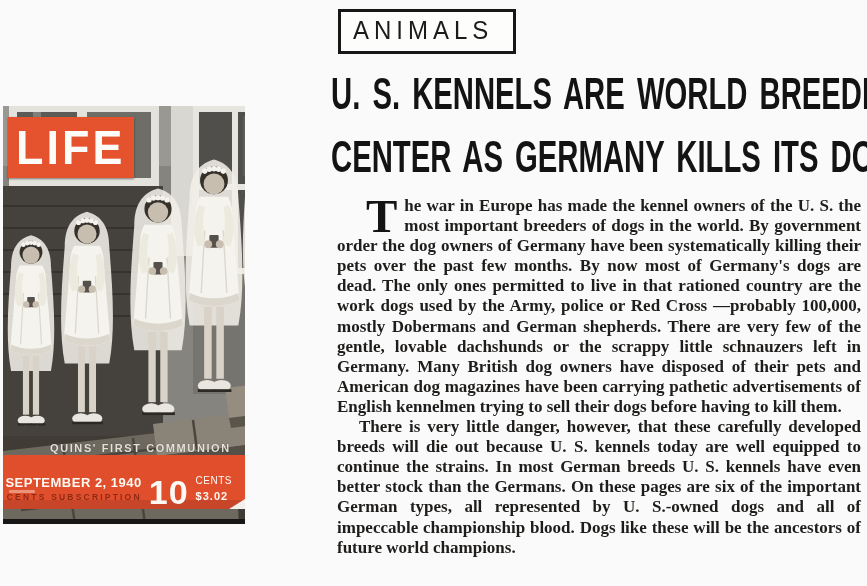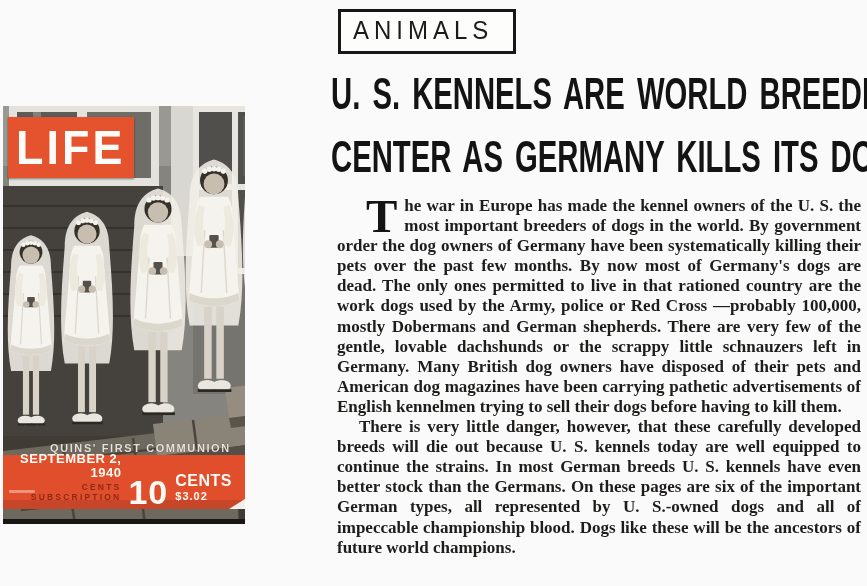--- a/index.html
+++ b/index.html
@@ -20,21 +20,21 @@
   .price-band { position:absolute; left:0; bottom:15px; width:100%; height:54px; background:#e04e2c; }
   .price-tab { position:absolute; left:222px; bottom:54px; width:46px; height:11px; background:#e04e2c; }
   .band-shade { position:absolute; left:0; bottom:0; width:100%; height:9px; background:#b2402a; opacity:.55; }
   .band-content { position:absolute; right:13px; bottom:7px; display:flex; align-items:flex-end; gap:7px;
                   font-family:"Liberation Sans", sans-serif; color:#fdf9f4; }
   .band-left { text-align:right; }
   .band-date { font-weight:bold; font-size:13px; letter-spacing:.5px; line-height:14px; }
   .band-sub  { font-weight:bold; font-size:8.5px; letter-spacing:2.2px; color:#7e2413; opacity:.85; margin-top:2px; }
   .band-ten  { font-weight:bold; font-size:34px; line-height:26px; letter-spacing:1px; position:relative; top:3px; }
   .band-right { text-align:left; }
-  .band-cents { font-weight:bold; font-size:16px; line-height:14px; letter-spacing:.5px; }
+  .band-cents { font-weight:normal; font-size:10px; line-height:14px; letter-spacing:.5px; }
   .band-price { font-weight:bold; font-size:11px; margin-top:2px; letter-spacing:1px; }
   .fine-print { position:absolute; left:6px; bottom:16px; width:26px; height:3px; background:#f4d9c9; opacity:.5; border-radius:1px; }
   .band-tear { position:absolute; right:0; bottom:0; width:0; height:0;
                border-left:16px solid transparent; border-bottom:10px solid #f2f0ec; }
   .cover-baseline { position:absolute; left:0; bottom:0; width:100%; height:5px; background:#181715; }
 
   
   .kicker-box { position:absolute; left:338px; top:9px; border:3px solid #171717; background:#fdfdfc;
                 padding:5px 20px 6px 12px; }
   .kicker-box span { font-family:"Liberation Sans", sans-serif; font-size:24px; letter-spacing:5px;

